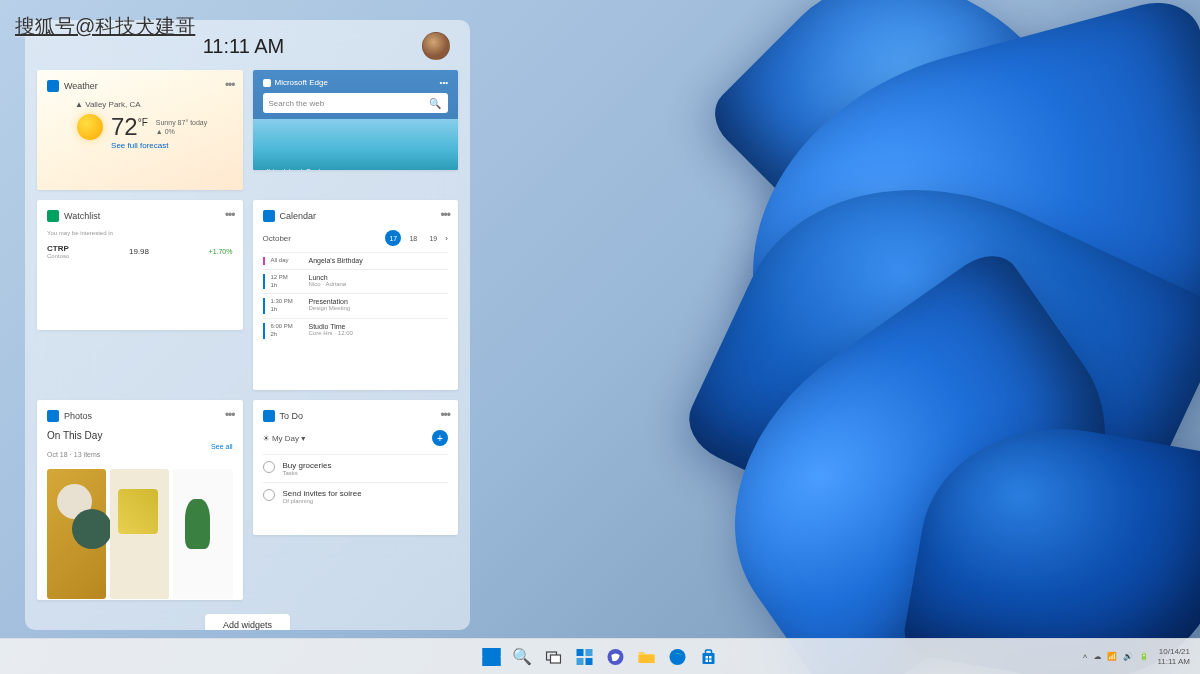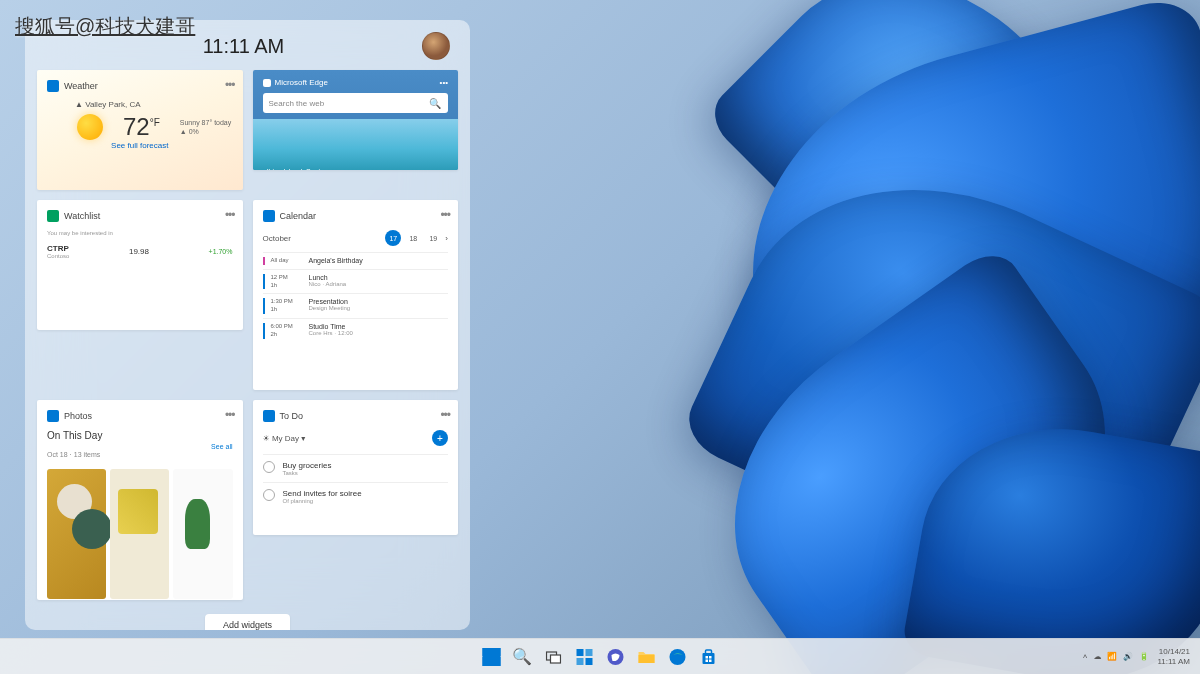--- a/index.html
+++ b/index.html
@@ -22,21 +22,21 @@
 .wp-avatar { width: 28px; height: 28px; border-radius: 50%; background: radial-gradient(circle at 40% 35%, #d4a574 0%, #8b5a3c 60%); border: 1px solid rgba(0,0,0,0.1); }
 
 .widgets-grid { display: grid; grid-template-columns: 1fr 1fr; gap: 10px; }
 .widget { background: #fff; border-radius: 2px; padding: 10px; box-shadow: 0 1px 3px rgba(0,0,0,0.08); position: relative; }
 .w-head { display: flex; align-items: center; gap: 5px; font-size: 9px; color: #444; margin-bottom: 8px; }
 .w-icon { width: 12px; height: 12px; border-radius: 2px; }
 .w-menu { position: absolute; top: 8px; right: 8px; color: #888; font-size: 12px; letter-spacing: -1px; cursor: pointer; }
 
 .weather { background: linear-gradient(160deg, #fffef5 0%, #fff5e0 50%, #ffe8d0 100%); height: 120px; }
 .weather-loc { font-size: 8px; color: #555; margin-left: 28px; margin-bottom: 4px; }
-.weather-main { display: flex; align-items: center; gap: 20px; padding-left: 30px; }
+.weather-main { display: flex; align-items: center; gap: 8px; padding-left: 30px; }
 .sun { width: 26px; height: 26px; border-radius: 50%; background: radial-gradient(circle at 35% 35%, #ffdd44, #ffaa00); box-shadow: 0 0 8px rgba(255,180,0,0.4); }
 .temp { font-size: 24px; font-weight: 300; color: #333; }
 .temp sup { font-size: 10px; }
 .weather-desc { font-size: 7px; color: #666; line-height: 1.3; }
 .weather-link { font-size: 8px; color: #0066cc; text-align: center; cursor: pointer; }
 
 .bing { background: linear-gradient(180deg, #4a8cc7 0%, #3a7ab5 100%); height: 100px; padding: 0; overflow: hidden; }
 .bing-head { padding: 8px 10px 6px; display: flex; align-items: center; gap: 4px; font-size: 8px; color: #fff; }
 .bing-search { margin: 0 10px 6px; height: 20px; background: #fff; border-radius: 3px; display: flex; align-items: center; padding: 0 6px; justify-content: space-between; }
 .bing-search-text { font-size: 8px; color: #888; }

